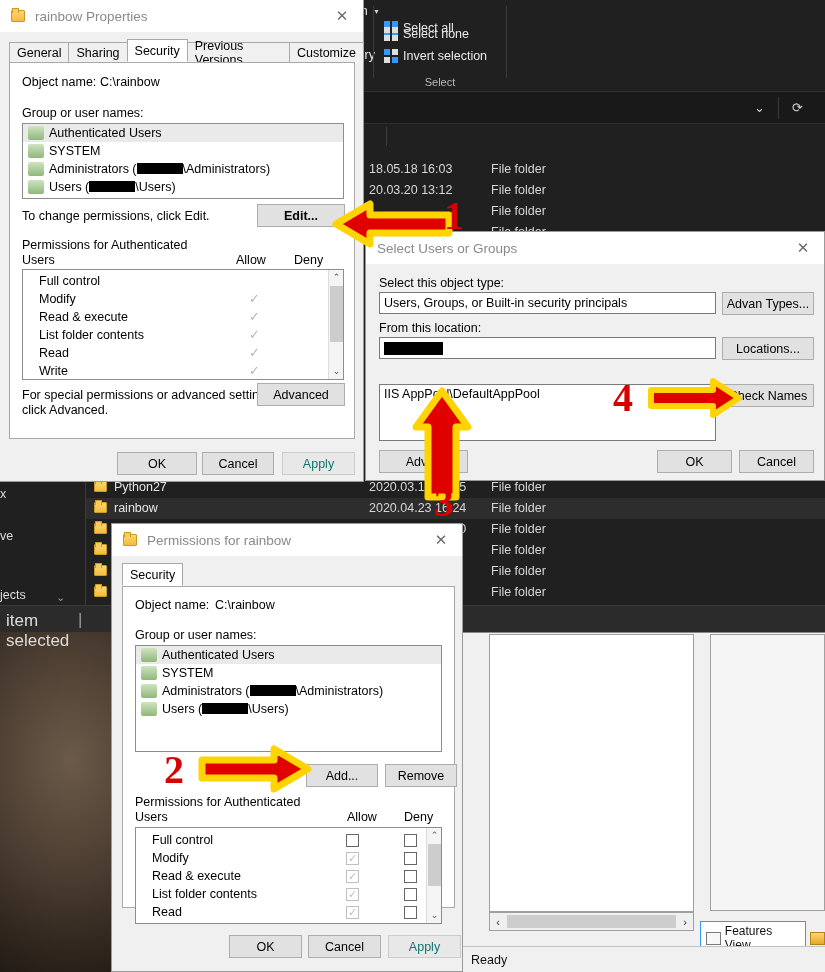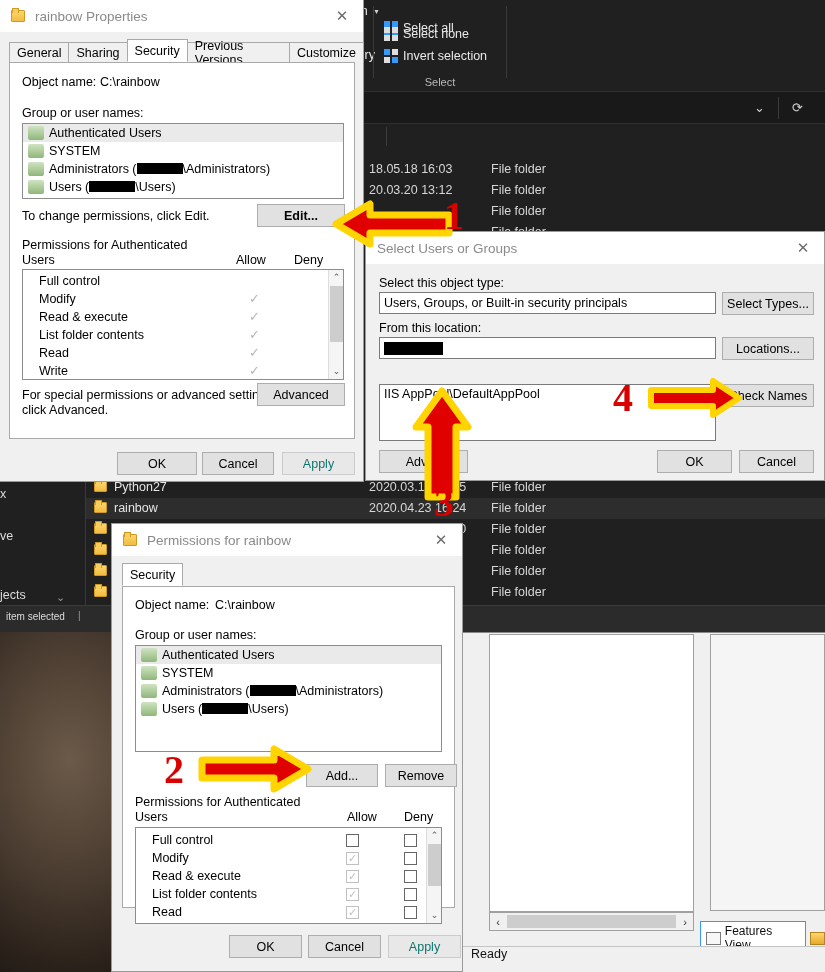--- a/index.html
+++ b/index.html
@@ -82,21 +82,21 @@
 
   
   .navstrip {
     position: absolute; left: 0; top: 0; width: 86px; height: 632px;
     background: #202020; color: #dcdcdc; font-size: 12.5px; overflow: hidden;
   }
   .navstrip .nav-item { position: absolute; left: 0; white-space: nowrap; }
   .navstrip .nav-div { position: absolute; right: 0; top: 0; width: 1px; height: 632px; background: #3a3a3a; }
   .statusbar-left {
     position: absolute; left: 0; top: 605px; width: 86px; height: 27px;
-    background: #2b2b2b; border-top: 1px solid #3a3a3a; color: #dcdcdc; font-size: 10px;
+    background: #2b2b2b; border-top: 1px solid #3a3a3a; color: #dcdcdc; font-size: 17px;
   }
 
   
   .iis {
     position: absolute; left: 463px; top: 632px; width: 362px; height: 340px;
     background: #f0f0f0; border-top: 1px solid #888;
   }
   .iis-pane {
     position: absolute; background: #ffffff; border: 1px solid #a0a0a0;
   }
@@ -110,21 +110,21 @@
     position: absolute; left: 0; background: #f0f0f0; border-top: 1px solid #c4c4c4;
     display: flex; align-items: center; gap: 4px; padding-left: 6px;
   }
   .view-chip {
     display: flex; align-items: center; gap: 4px; padding: 2px 5px;
     border: 1px solid #3399ff; background: #ffffff; font-size: 12px; color: #111;
   }
   .iis-status {
     position: absolute; left: 0; bottom: 0; width: 362px; height: 26px;
     background: #f0f0f0; border-top: 1px solid #c4c4c4; font-size: 12.5px; color: #111;
-    display: flex; align-items: flex-start; padding-left: 8px;
+    display: flex; align-items: center; padding-left: 8px;
   }
 
   
   .dlg { position: absolute; background: #f0f0f0; border: 1px solid #9a9a9a; }
   .dlg-title {
     position: absolute; left: 0; top: 0; right: 0; height: 32px; background: #ffffff;
     display: flex; align-items: center;
   }
   .dlg-title .t {
     font-size: 13.5px; color: #8a8a8a; margin-left: 10px;
@@ -499,21 +499,21 @@
     <div class="dlg-title">
       <span class="t" style="margin-left:11px;">Select Users or Groups</span>
       <span class="dlg-close">✕</span>
     </div>
 
     <div class="lbl" style="left:13px;top:44px;">Select this object type:</div>
     <div class="textinput" style="left:13px;top:60px;width:337px;height:22px;">
       <span>Users, Groups, or Built-in security principals</span>
     </div>
     <div class="btn" style="left:721px;top:60px;width:92px;height:23px;left:356px;">
-      <span>Select Types...</span>
+      <span>Advan Types...</span>
     </div>
 
     <div class="lbl" style="left:13px;top:89px;">From this location:</div>
     <div class="textinput" style="left:13px;top:105px;width:337px;height:22px;">
       <span class="redact" style="width:59px;height:13px;"></span>
     </div>
     <div class="btn" style="left:356px;top:105px;width:92px;height:23px;">
       <span>Locations...</span>
     </div>
 

